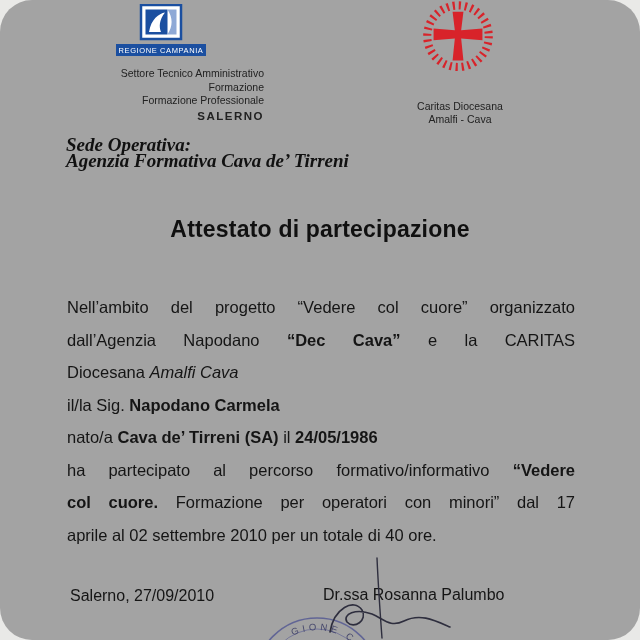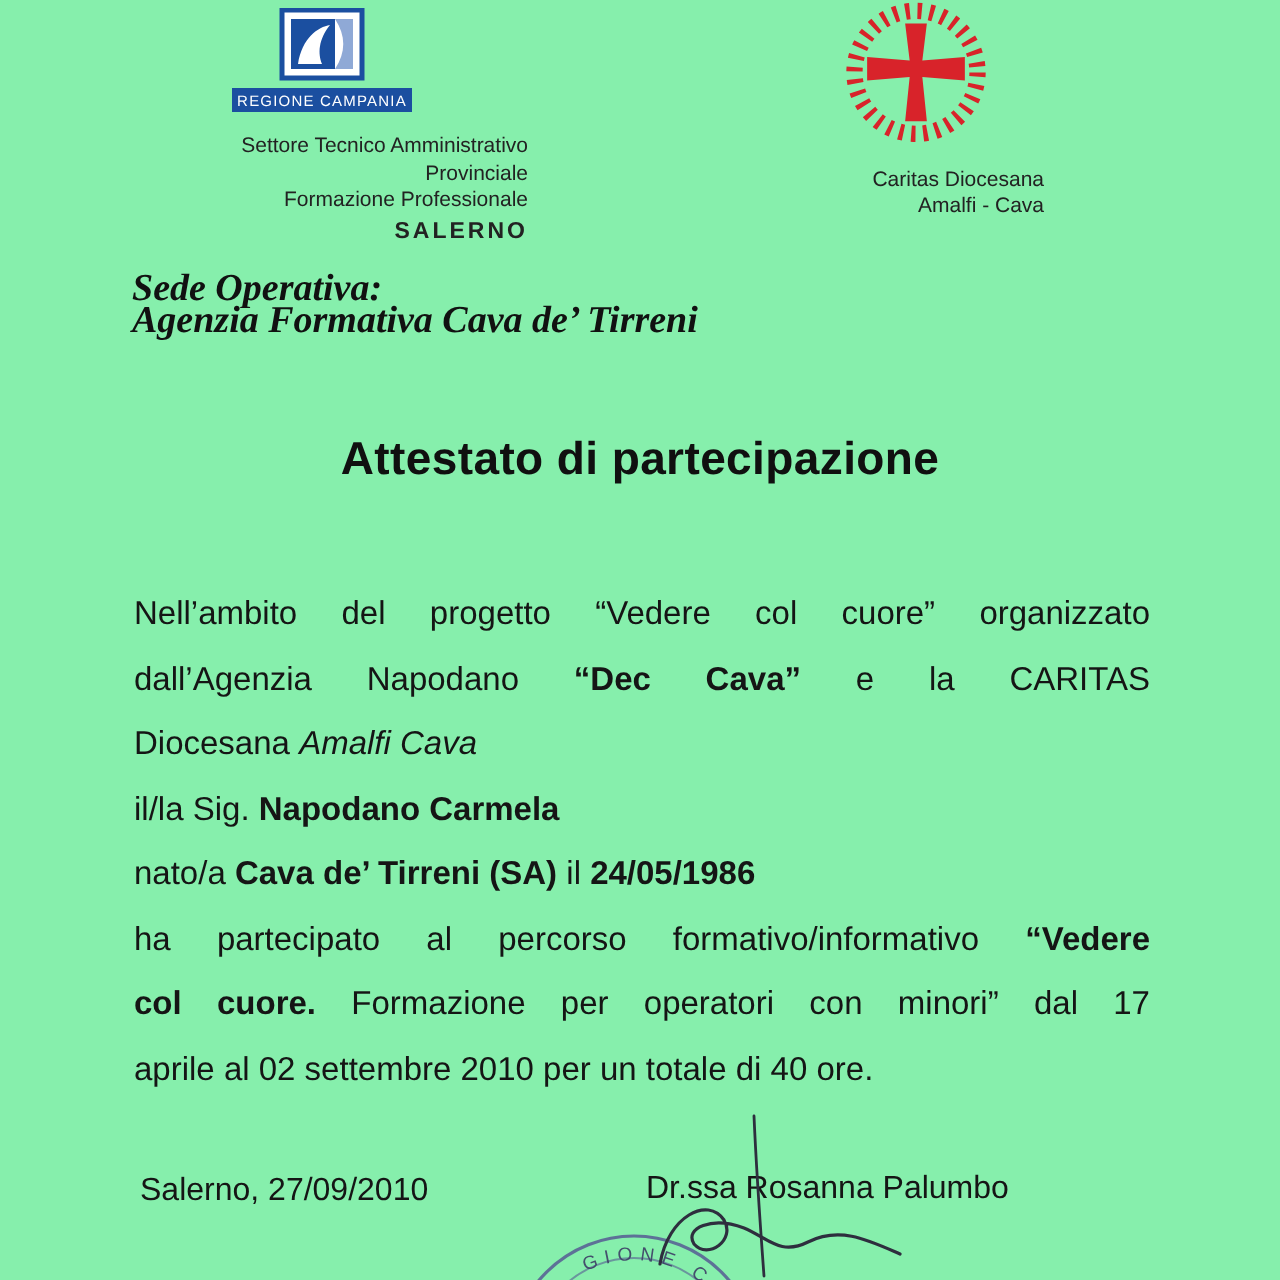--- a/index.html
+++ b/index.html
@@ -1,27 +1,27 @@
 <!DOCTYPE html>
 <html><head>
 <meta charset="utf-8">
 <style>
   html,body{margin:0;padding:0;background:#e9e9e7;}
   .page{
     position:relative;width:640px;height:640px;margin:0 auto;
-    background:#86efac;overflow:hidden;
-    font-family:"Liberation Sans",sans-serif;color:#1b1b1b;
+    background:#a3a3a3;overflow:hidden;
+    font-family:"Liberation Sans",sans-serif;color:#1b1b1b;border-radius:32px;
   }
   
   .logo-regione{position:absolute;left:114px;top:4px;}
   .org-left{position:absolute;left:72px;top:67px;width:192px;text-align:right;
     font-size:10.5px;line-height:13.5px;color:#222;}
   .org-left .city{font-weight:bold;font-size:11.5px;letter-spacing:1.5px;margin-top:2px;}
   .logo-caritas{position:absolute;left:412px;top:0px;}
-  .org-right{position:absolute;left:398px;top:84px;width:124px;text-align:right;
+  .org-right{position:absolute;left:398px;top:100px;width:124px;text-align:center;
     font-size:10.5px;line-height:13px;color:#222;}
   .sede{position:absolute;left:66px;top:137px;
     font-family:Liberation Serif, serif;font-style:italic;font-weight:bold;
     font-size:19px;line-height:16px;color:#111;}
   
   .title{position:absolute;left:0;top:216px;width:100%;text-align:center;
     font-size:23px;font-weight:bold;letter-spacing:0.2px;color:#101010;}
   
   .body-text{position:absolute;left:67px;top:291px;width:508px;font-size:16.5px;color:#151515;}
   .bline{line-height:32.5px;height:32.5px;text-align:left;}
@@ -46,21 +46,21 @@
       <rect x="31.5" y="5.5" width="22" height="25" fill="#1b4fa0"></rect>
       <path d="M53.5 5.5 L62.5 5.5 L62.5 30.5 L53.5 30.5 C59 22 59 14 53.5 5.5 Z" fill="#8fa9d6"></path>
       <path d="M35 28 C37 15 45 9.5 51 8.5 C45 16 45 23 47 28 Z" fill="#ffffff"></path>
       <path d="M2 40 L92 40 L92 52 L2 52 Z" fill="#1b4fa0"></path>
       <text x="47" y="49" text-anchor="middle" font-size="7.5" fill="#ffffff" letter-spacing="0.6">REGIONE CAMPANIA</text>
     </svg>
   </div>
 
   <div class="org-left">
     <div>Settore Tecnico Amministrativo</div>
-    <div>Provinciale</div>
+    <div>Formazione</div>
     <div>Formazione Professionale</div>
     <div class="city">SALERNO</div>
   </div>
 
   <div class="logo-caritas">
     <svg width="92" height="76" viewBox="0 0 100 84">
       <circle cx="50" cy="40" r="34" fill="none" stroke="#d8232a" stroke-width="9" stroke-dasharray="2.4 4.3"></circle>
       <path d="M44 13 L56 13 L53.5 33.5 L77 31.5 L77 44.5 L53.5 42.5 L56 67 L44 67 L46.5 42.5 L23 44.5 L23 31.5 L46.5 33.5 Z" fill="#d8232a"></path>
     </svg>
   </div>

